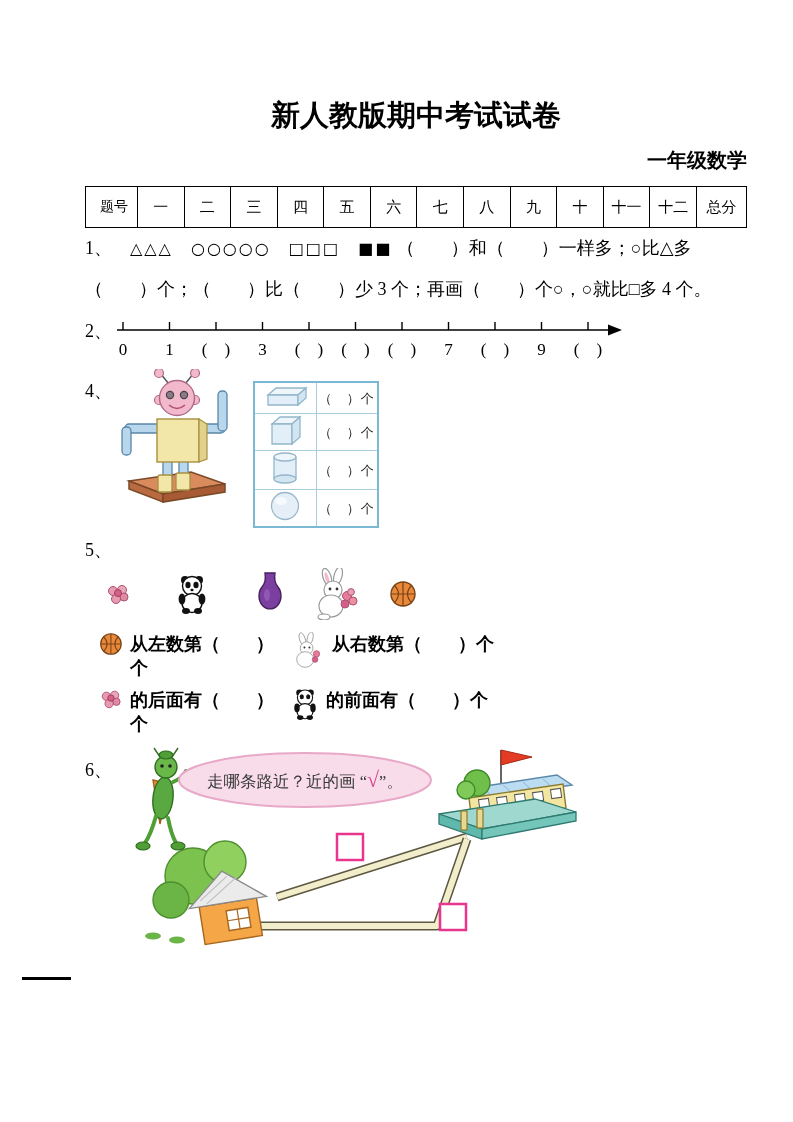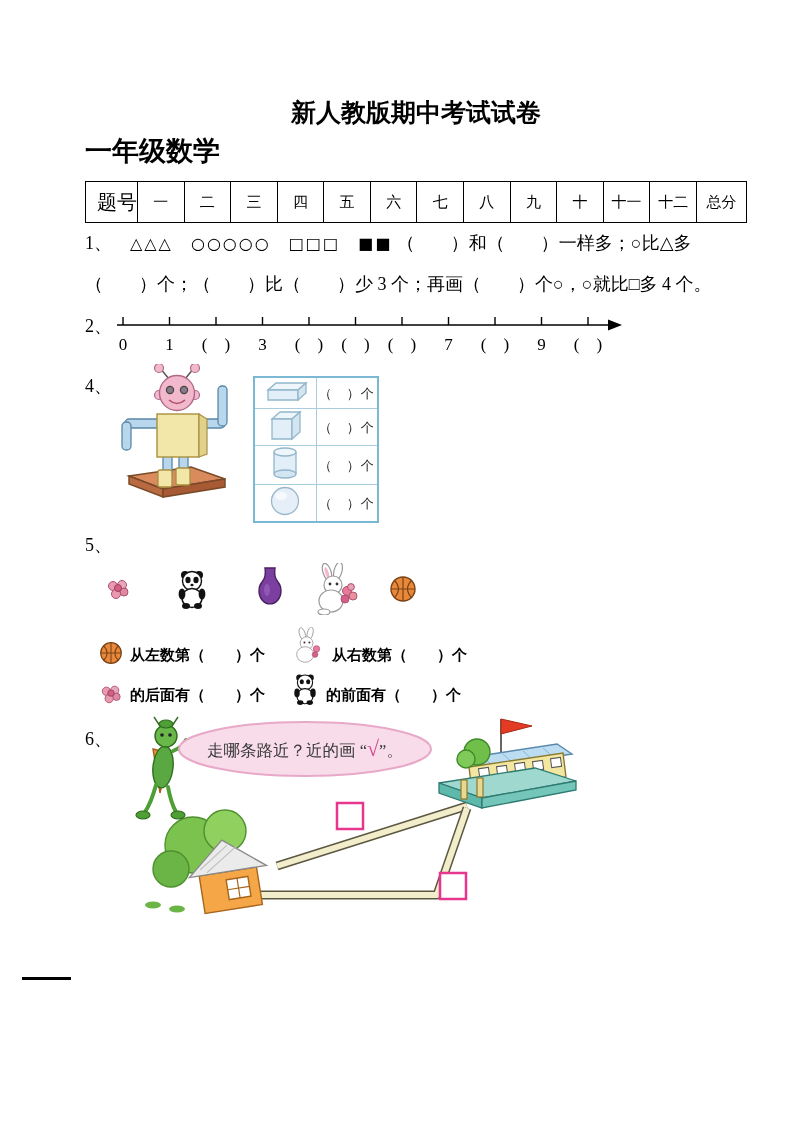--- a/index.html
+++ b/index.html
@@ -4,34 +4,34 @@
 <style>
   * { margin:0; padding:0; box-sizing:border-box; }
   html,body { background:#fff; }
   body {
     width:793px; height:1122px; position:relative; overflow:hidden;
     font-family:"Liberation Serif","DejaVu Serif",serif; color:#000;
   }
   .content { position:absolute; left:85px; top:0; width:662px; }
 
   .title {
-    margin-top:96px; text-align:center; font-size:25px; font-weight:bold;
+    margin-top:96px; text-align:center; font-size:29px; font-weight:bold;
     font-family:"Liberation Sans","DejaVu Sans",sans-serif;
   }
   .subtitle {
-    margin-top:4px; text-align:left; font-size:27px; font-weight:bold;
+    margin-top:11px; text-align:right; font-size:20px; font-weight:bold;
     font-family:"Liberation Sans","DejaVu Sans",sans-serif;
   }
 
   table.score { margin-top:12px; border-collapse:collapse; width:100%; table-layout:fixed; }
   table.score td {
     border:1px solid #000; height:41px; text-align:center; font-size:15px;
     font-family:"Liberation Serif","DejaVu Serif",serif;
   }
-  table.score td.rowlab { text-align:right; padding-left:5px; font-size:20px; }
+  table.score td.rowlab { text-align:center; padding-left:5px; font-size:14px; }
   table.score col.first { width:52px; }
   table.score col.last  { width:50px; }
 
   .sec-heading { margin-top:11px; font-size:18.5px; line-height:40px; }
 
   p.qline { font-size:18px; line-height:40px; }
   .shapes-seq { font-family:"DejaVu Sans",sans-serif; font-size:16px; letter-spacing:2px; }
 
   .q2-row { display:flex; align-items:flex-start; margin-top:4px; }
   .q2-row .qlab { font-size:18px; width:28px; padding-top:6px; }
@@ -48,21 +48,21 @@
   .count-label { font-size:13px; color:#222; letter-spacing:1px; font-family:"Liberation Serif",serif; }
 
   .q5-block { margin-top:10px; }
   .q5-block .qlab { font-size:18px; }
   .q5-objects { display:flex; align-items:center; margin-left:16px; margin-top:2px; height:60px; }
   .q5-objects .obj { display:flex; align-items:center; justify-content:center; }
   .q5-clauses {
     display:grid; grid-template-columns:192px auto; row-gap:8px; column-gap:0;
     margin-left:14px; margin-top:8px;
   }
-  .clause { display:flex; align-items:flex-end; gap:7px; font-size:15px; font-weight:bold; }
+  .clause { display:flex; align-items:flex-start; gap:7px; font-size:18px; font-weight:bold; }
 
   .q6-row { display:flex; align-items:flex-start; margin-top:8px; }
   .q6-row .qlab { font-size:18px; width:30px; padding-top:14px; }
   .bubble-text { font-family:"Liberation Serif","DejaVu Serif",serif; }
 
   .margin-line { position:absolute; left:22px; top:977px; width:49px; height:3px; background:#000; }
 </style>
 </head>
 <body>
 

